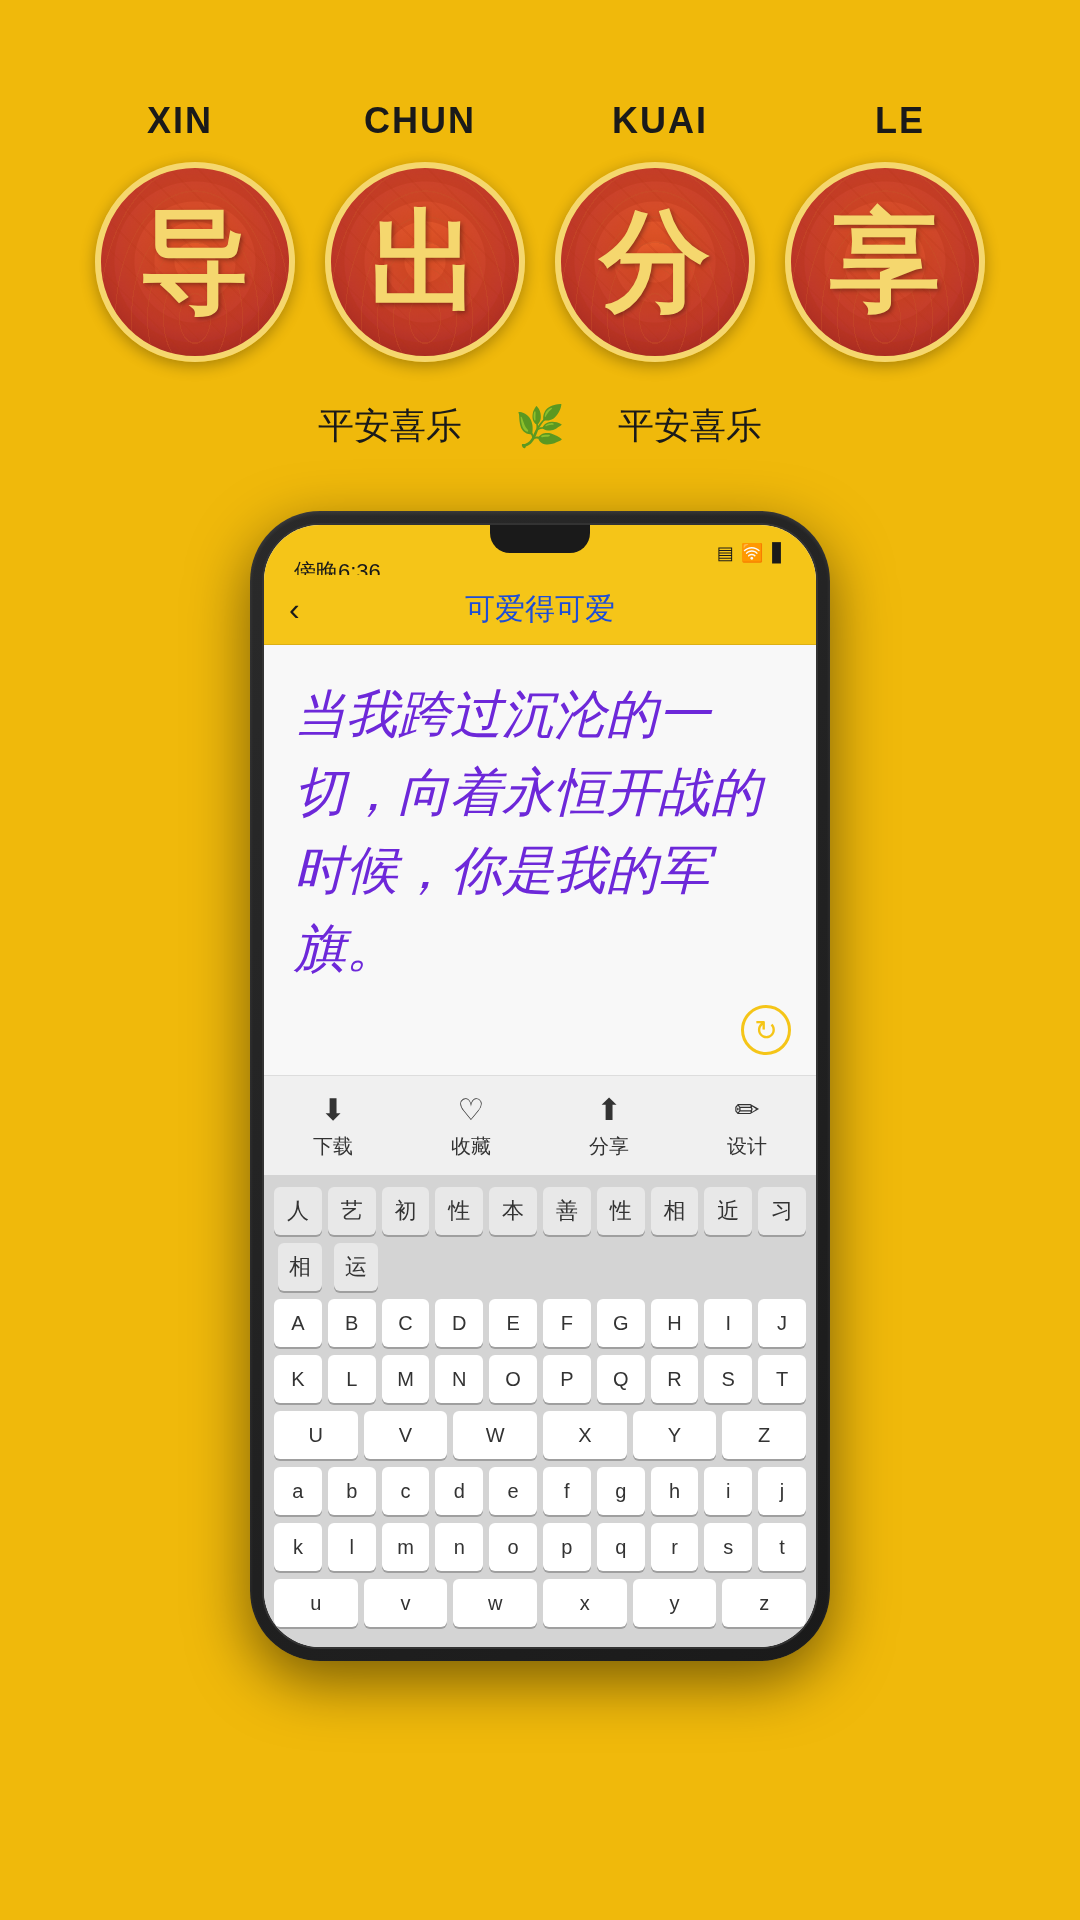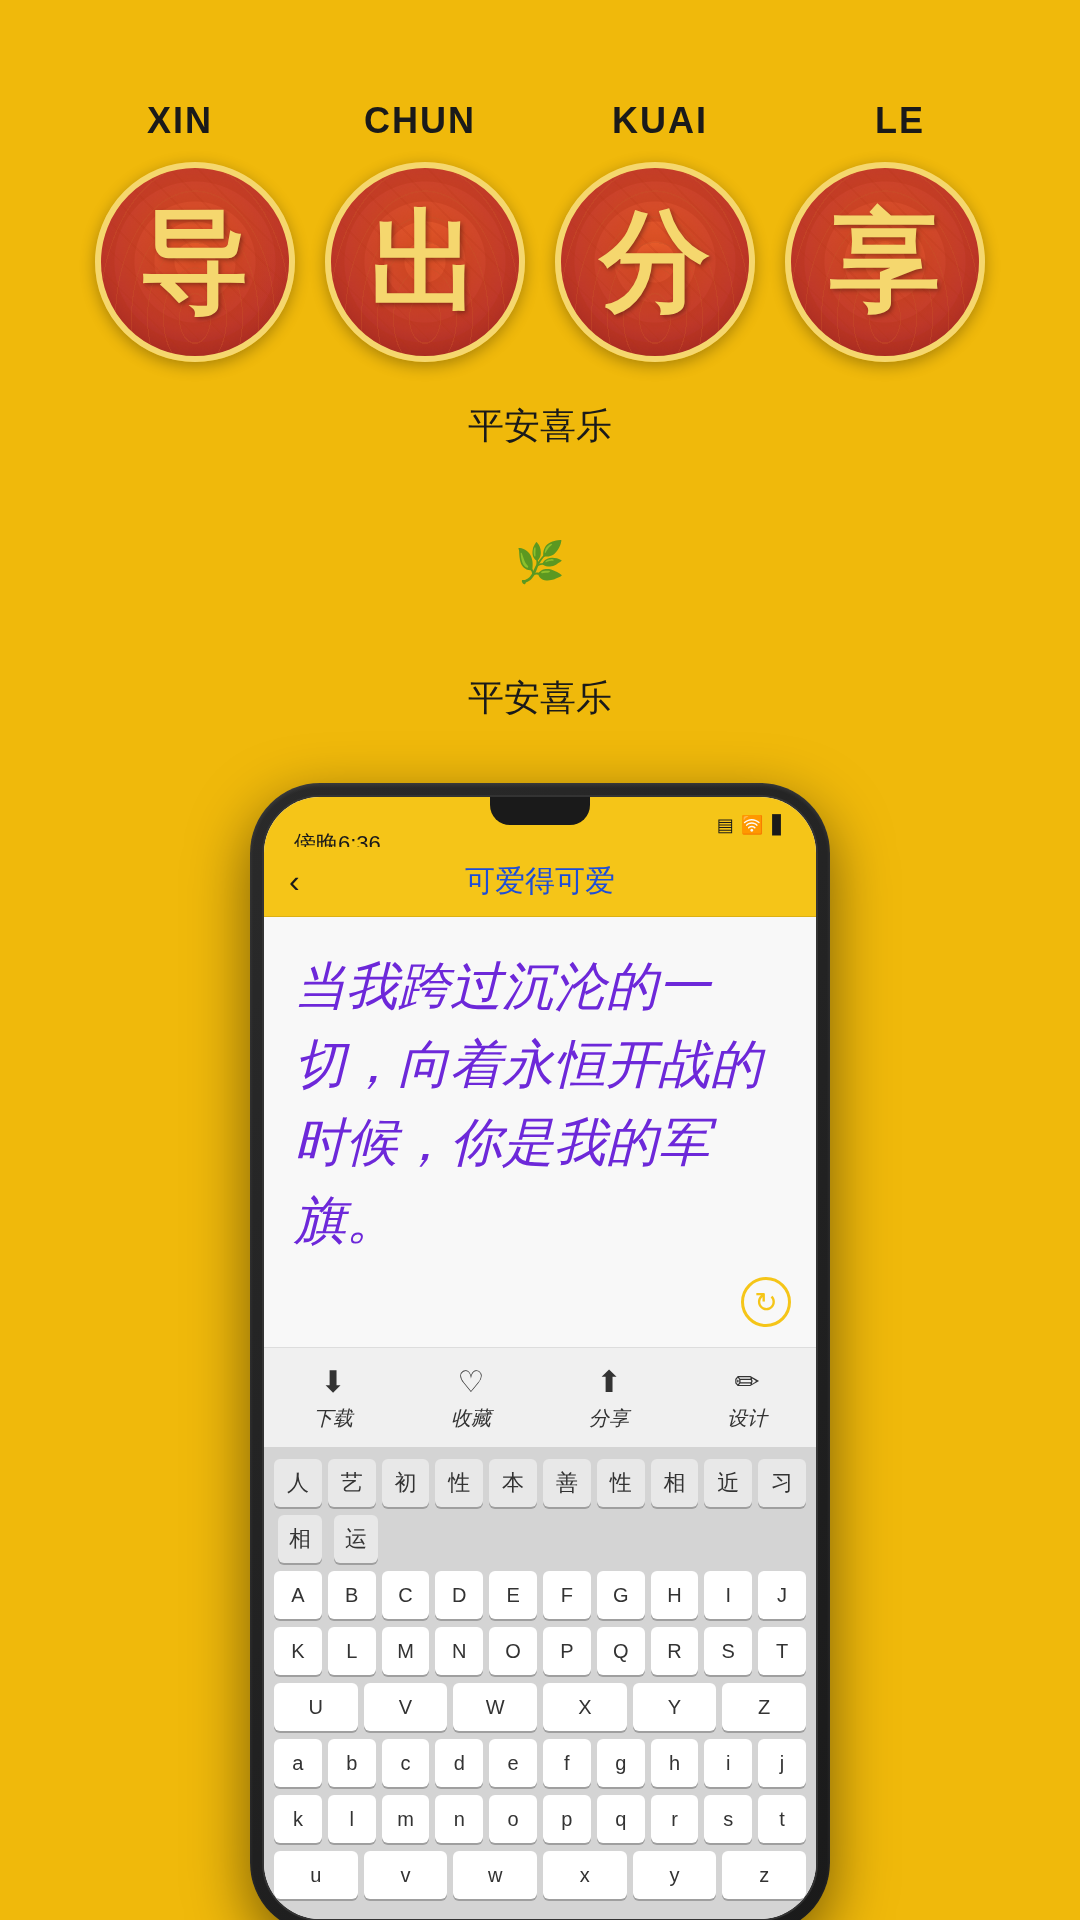--- a/index.html
+++ b/index.html
@@ -85,23 +85,22 @@
       z-index: 10;
       position: relative;
       text-shadow: 2px 2px 4px rgba(0,0,0,0.3);
       font-family: 'SimSun', 'STSong', serif;
     }
 
     .subtitle-row {
       display: flex;
       justify-content: center;
       align-items: center;
-      gap: 88px;
+      gap: 53px;
       margin-top: 10px;
-      flex-direction: column;
     }
 
     .subtitle-text {
       font-size: 36px;
       color: #1a1a1a;
       font-family: 'SimSun', serif;
     }
 
     .lotus-icon {
       font-size: 40px;
@@ -245,21 +244,20 @@
 
     .tool-icon {
       font-size: 30px;
       color: #333;
     }
 
     .tool-label {
       font-size: 20px;
       color: #333;
       font-family: 'SimSun', serif;
-      font-style: italic;
     }
 
     
     .keyboard-area {
       background: #d4d4d4;
       padding: 12px 10px;
       flex: 1;
     }
 
     .kbd-row {

